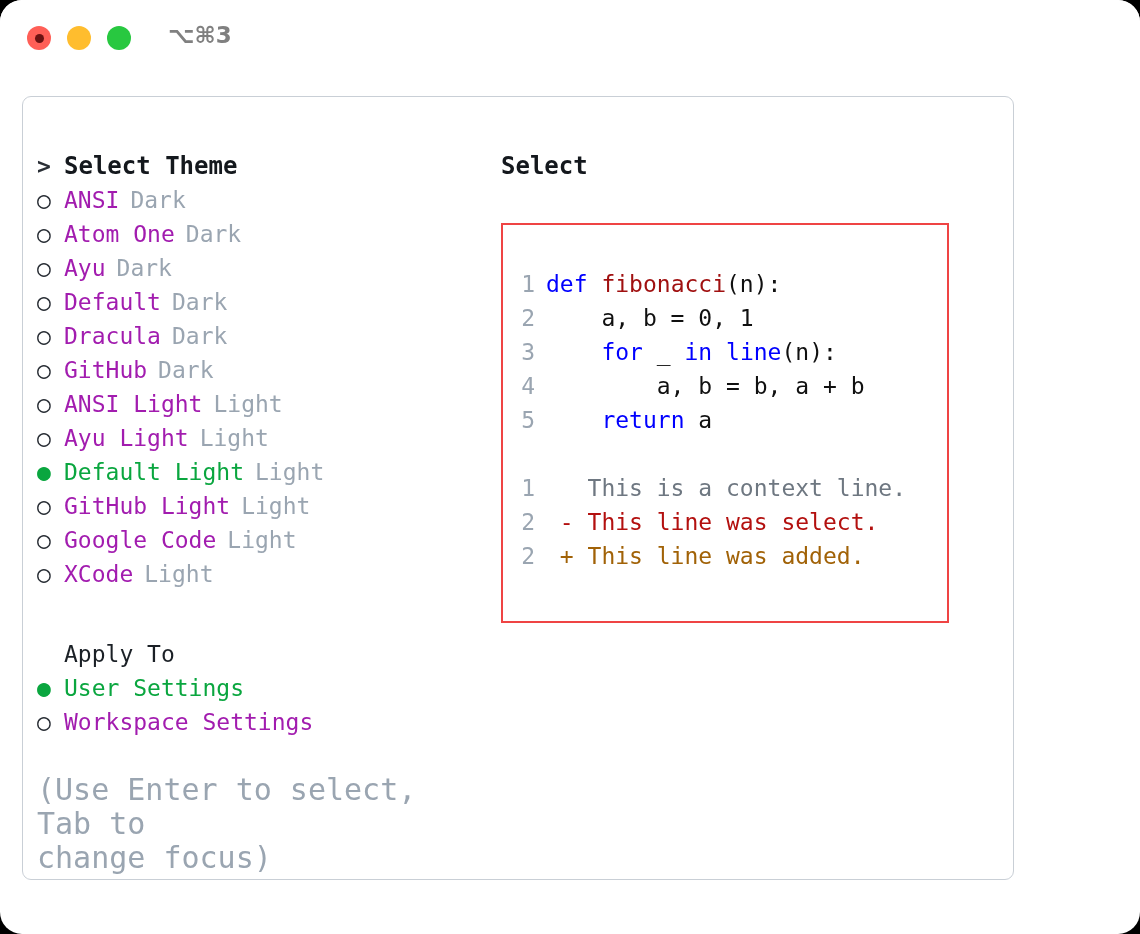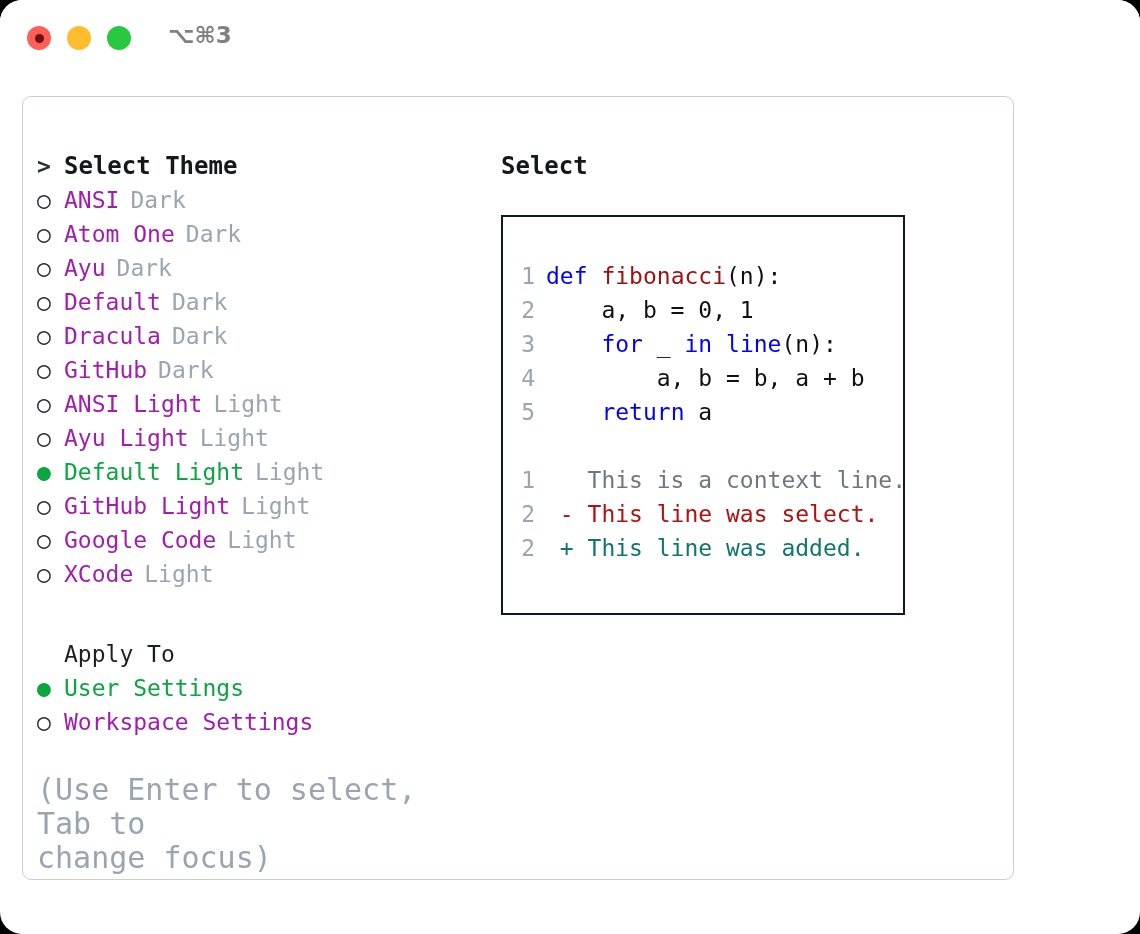--- a/index.html
+++ b/index.html
@@ -142,24 +142,24 @@
     top: 52px;
     width: 490px;
   }
   .preview-title {
     font-size: 24px;
     font-weight: bold;
     color: #14181d;
     line-height: 34px;
   }
   .preview-box {
-    margin-top: 32px;
-    width: 404px;
+    margin-top: 40px;
+    width: 448px;
     height: 400px;
-    border: 2px solid #0f172a;
+    border: 2px solid #ef4444;
     box-sizing: border-box;
     background: #ffffff;
     position: relative;
   }
   .code-area {
     position: absolute;
     left: 18px;
     top: 42px;
     right: 10px;
   }
@@ -174,21 +174,21 @@
     text-align: right;
     color: #9aa5b1;
     margin-right: 11px;
   }
   .tok-kw      { color: #0000ff; }
   .tok-fn      { color: #a01010; }
   .tok-plain   { color: #101010; }
   .diff-gap    { height: 34px; }
   .diff-context { color: #6e7781; }
   .diff-del     { color: #b3100f; }
-  .diff-add     { color: #0f766e; }
+  .diff-add     { color: #a16207; }
 </style>
 </head>
 <body>
 
 <div class="window">
 
   <div class="titlebar">
     <div class="lights">
       <div class="light red"></div>
       <div class="light amber"></div>

